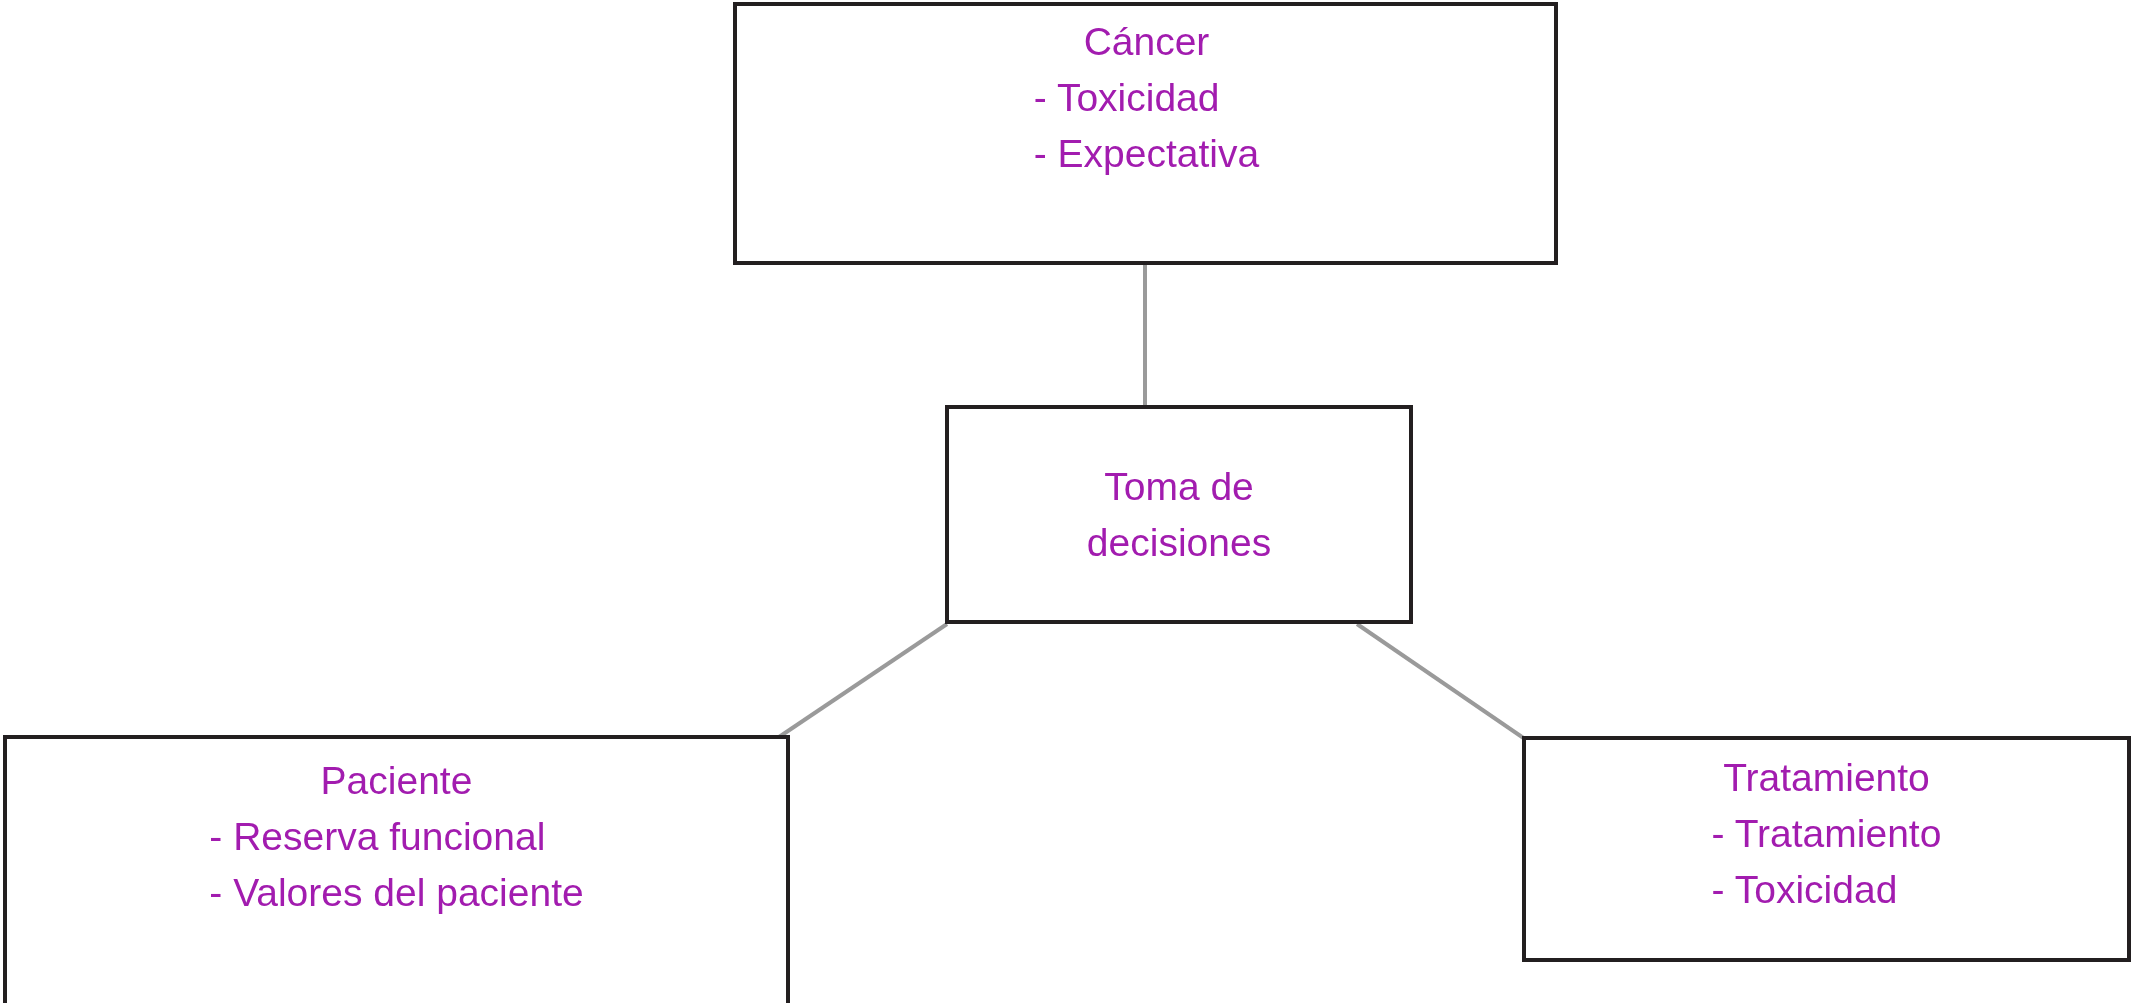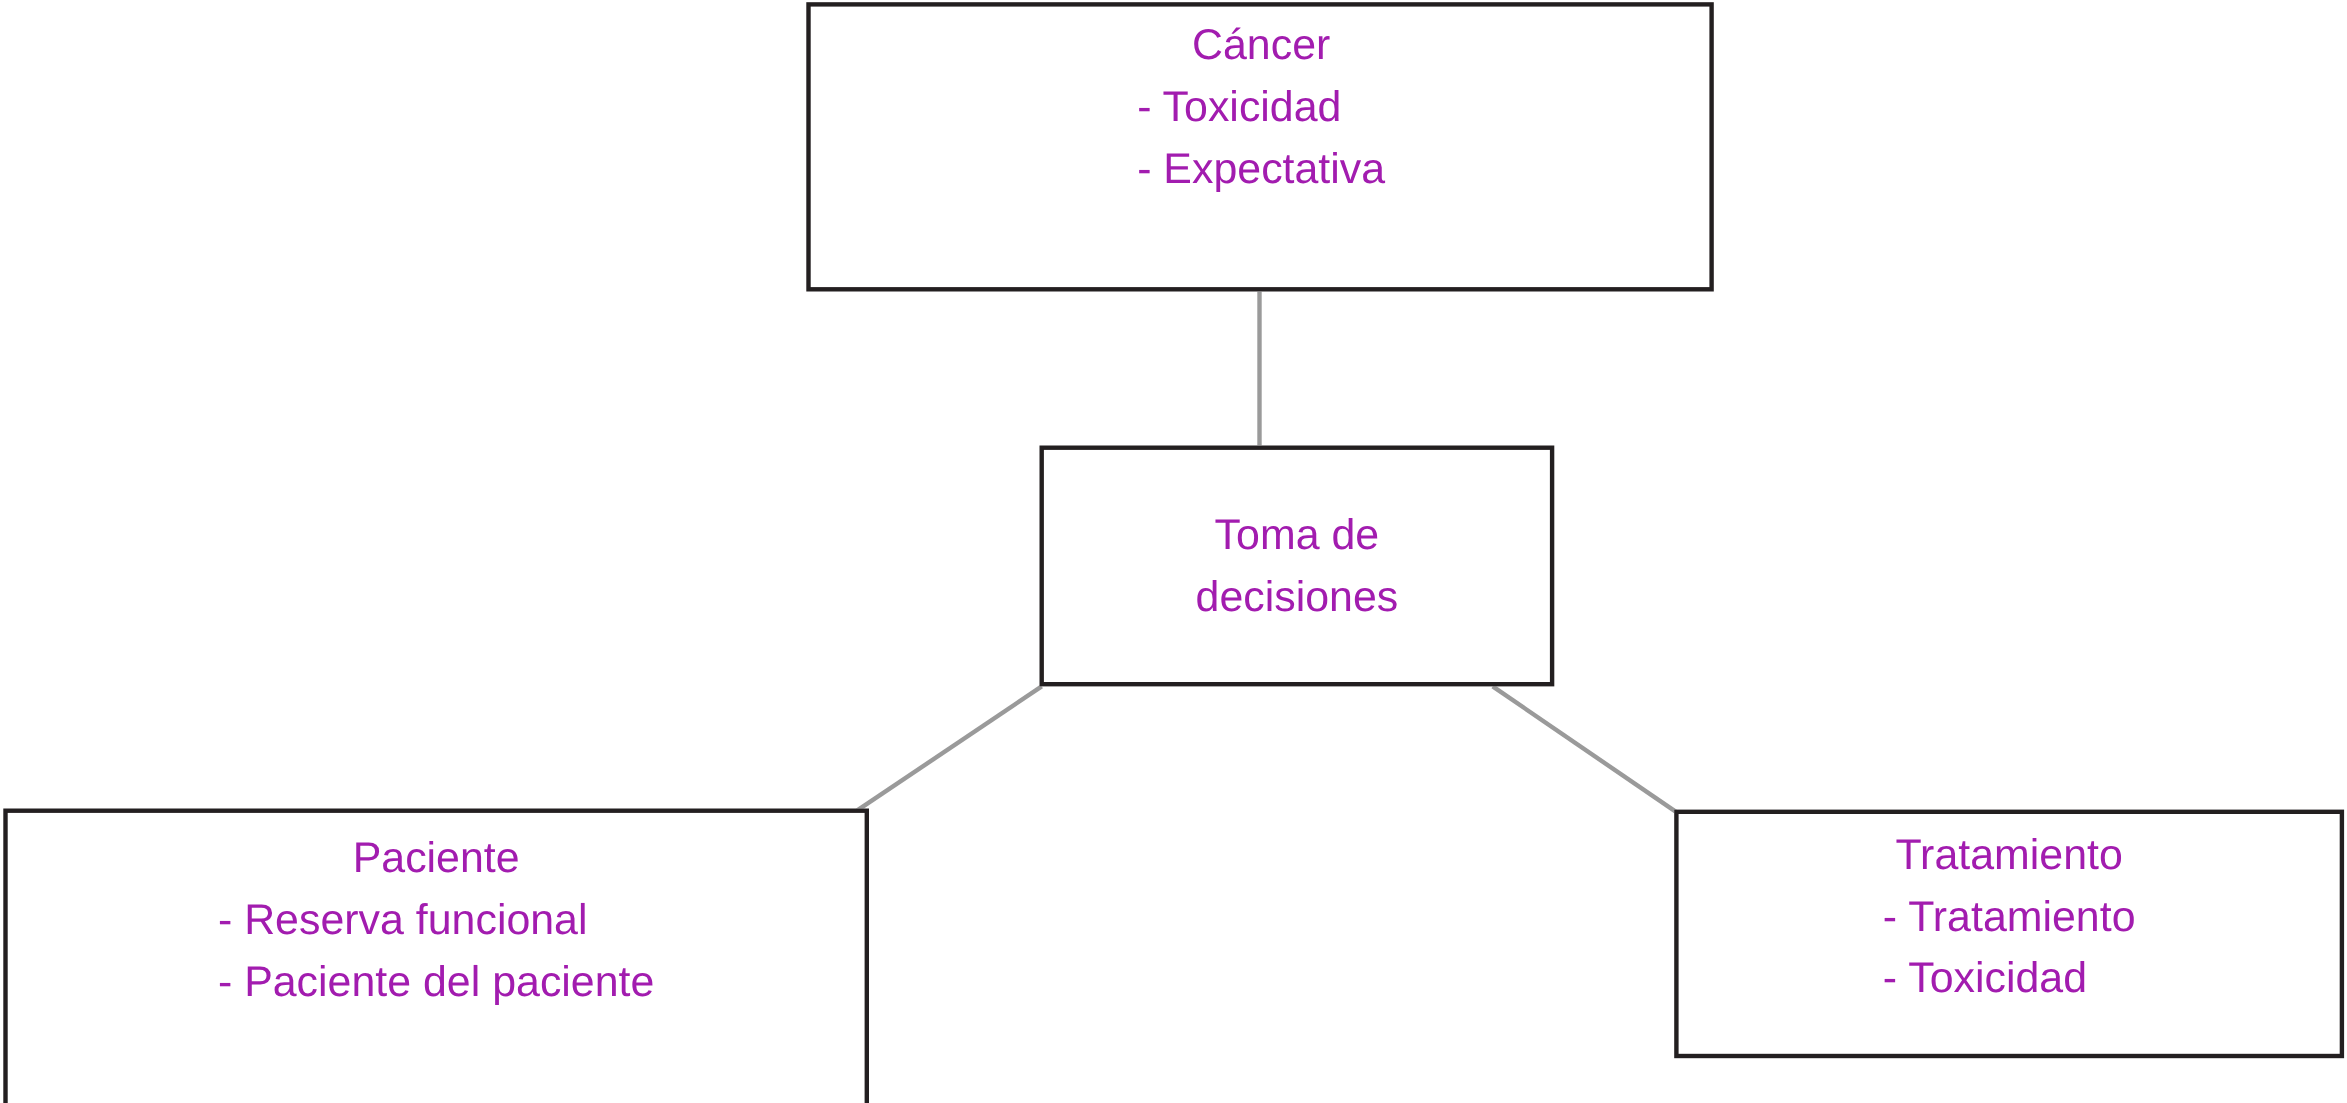--- a/index.html
+++ b/index.html
@@ -103,21 +103,21 @@
     <div class="node-text">
       <span class="node-title">Toma de</span>
       <span class="node-title">decisiones</span>
     </div>
   </div>
 
   <div class="node-box" id="node-paciente">
     <div class="node-text">
       <span class="node-title">Paciente</span>
       <span class="node-item">- Reserva funcional</span>
-      <span class="node-item">- Paciente del paciente</span>
+      <span class="node-item">- Valores del paciente</span>
     </div>
   </div>
 
   <div class="node-box" id="node-tratamiento">
     <div class="node-text">
       <span class="node-title">Tratamiento</span>
       <span class="node-item">- Tratamiento</span>
       <span class="node-item">- Toxicidad</span>
     </div>
   </div>

